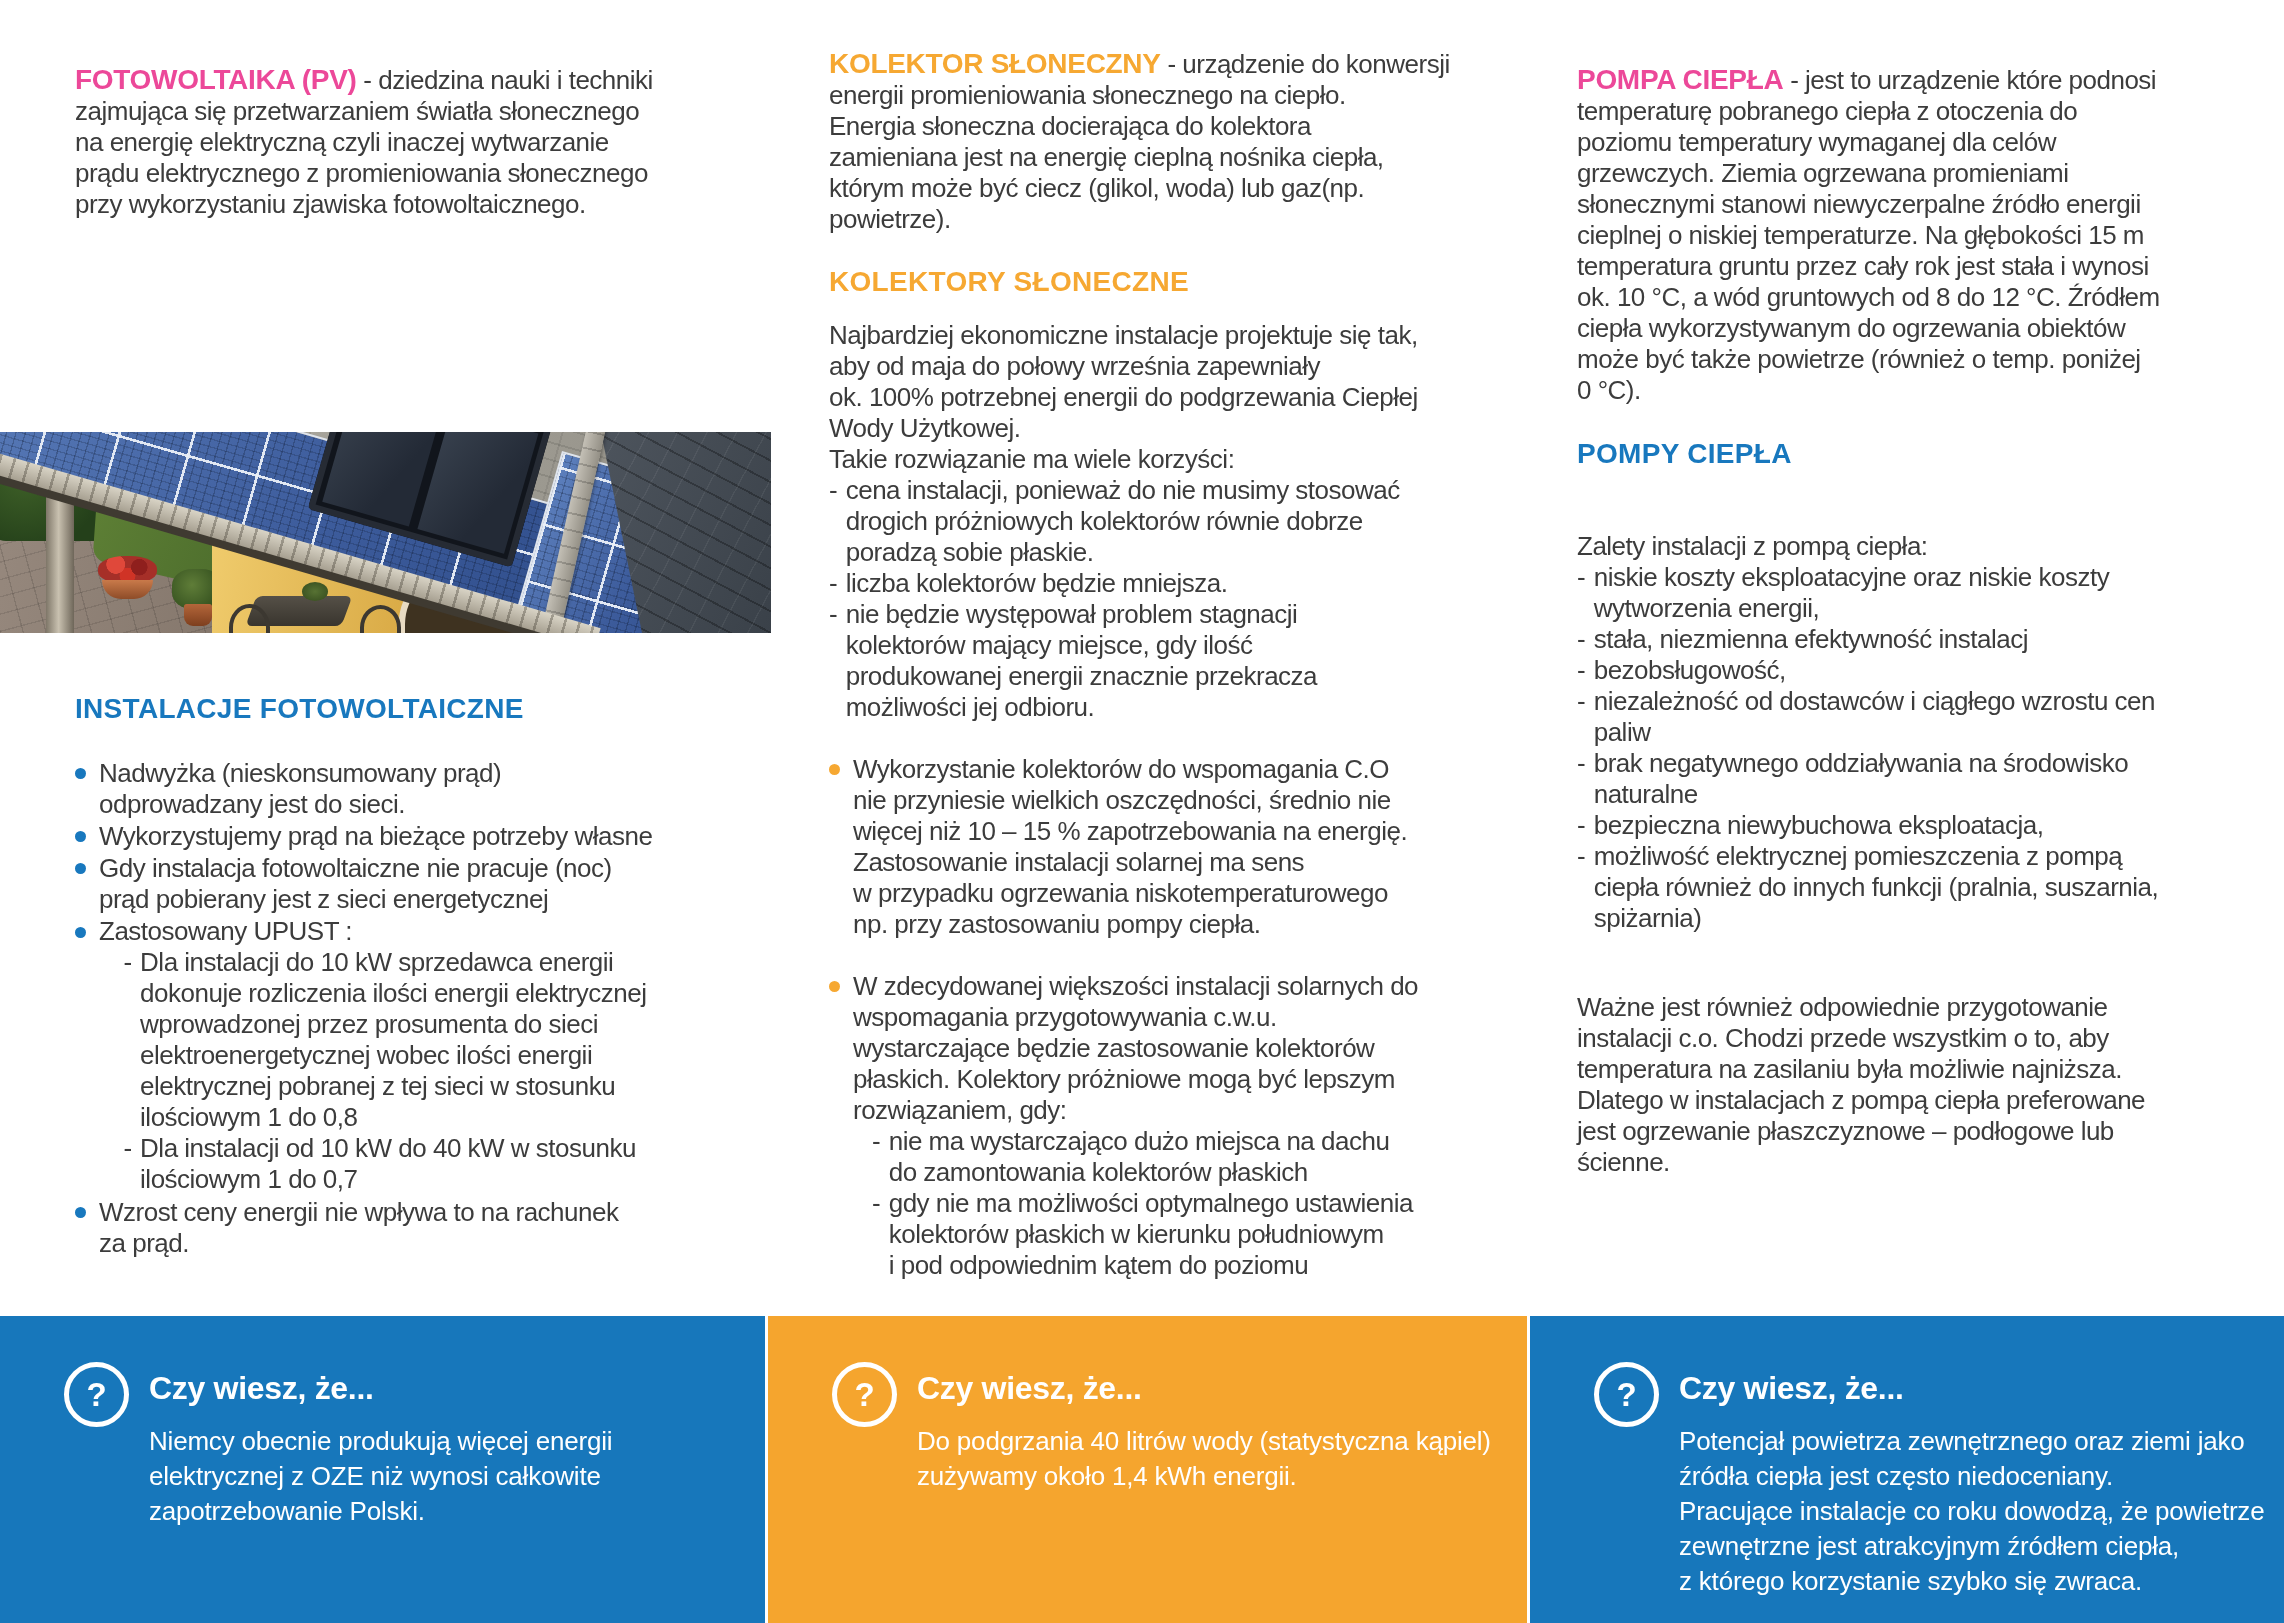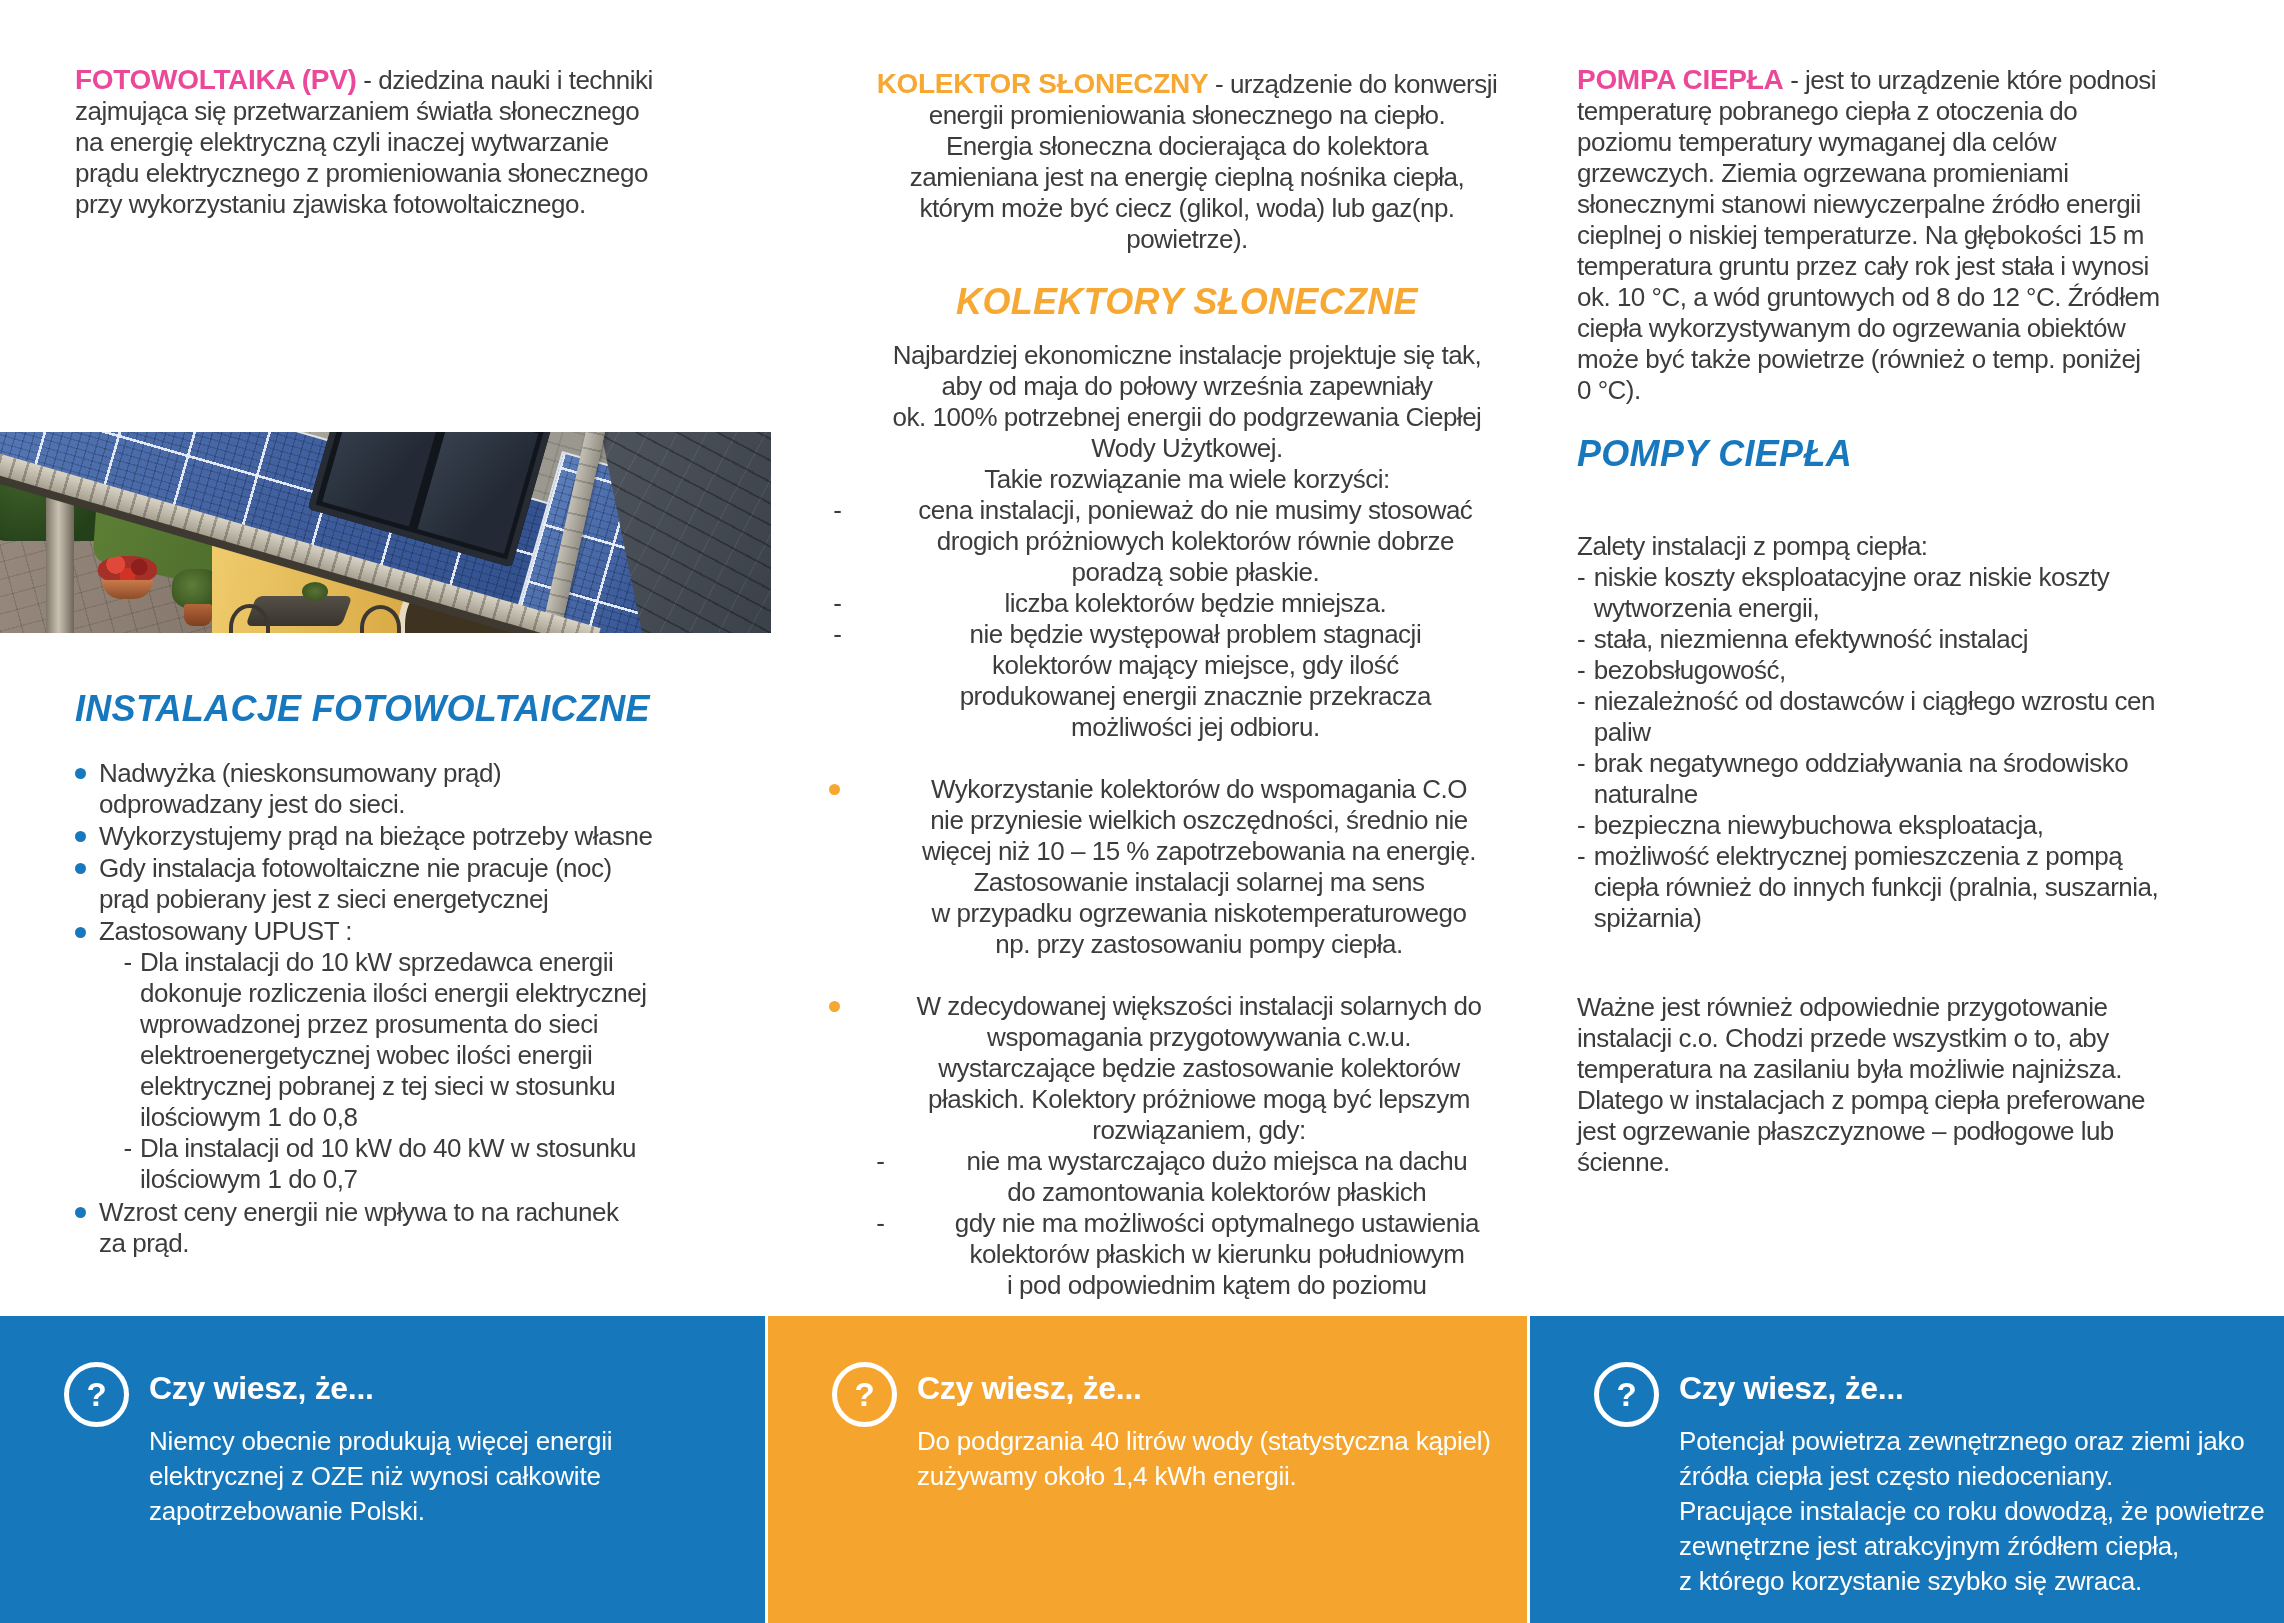--- a/index.html
+++ b/index.html
@@ -3,21 +3,21 @@
 <meta charset="utf-8">
 <style>
   html,body{margin:0;padding:0;background:#fff;}
   #page{position:relative;width:2284px;height:1624px;background:#ffffff;overflow:hidden;
         font-family:"Liberation Sans", sans-serif;color:#3c3c3c;}
   .col{position:absolute;}
   .p{font-size:26px;line-height:31px;letter-spacing:-0.5px;white-space:pre-line;margin:0;}
   .lead{font-weight:700;font-size:28px;letter-spacing:-0.3px;}
   .lead.blue{color:#ec4899;}
   .lead.orange{color:#f6a832;}
-  .h{font-size:36px;line-height:39px;font-weight:700;letter-spacing:0.3px;margin:0;font-style:italic;}
+  .h{font-size:28px;line-height:39px;font-weight:700;letter-spacing:0.3px;margin:0;}
   .h.blue{color:#1878be;}
   .h.orange{color:#f6a832;}
   
   .li{display:flex;margin:0 0 1.3px 0;}
   .dot{flex:none;width:11px;height:11px;border-radius:50%;margin:10.3px 13px 0 0;}
   .dot.blue{background:#1878be;}
   .dot.orange{background:#f6a832;}
   .li .t{flex:1;}
   .subs{margin-left:24.4px;}
   .di{display:flex;margin:0;}
@@ -100,21 +100,21 @@
       transform-origin:left top;background:
       repeating-linear-gradient(90deg, rgba(60,55,45,.35) 0 2.6px, transparent 2.6px 14px),
       linear-gradient(#d9d4c6,#a29b8c);}
   .ph-gutter{left:-13px;top:40px;width:646px;height:7.7px;transform:rotate(16.2deg);
       transform-origin:left top;background:#3f3a31;}
   
   #col1-top{left:75px;top:64px;width:720px;}
   #col1-top .p1{margin-bottom:55px;}
   #col1-bottom{left:75px;top:689px;width:720px;}
   #col1-bottom .h{margin-bottom:29.6px;}
-  #col2{left:829px;top:68px;width:716px;text-align:center;}
+  #col2{left:829px;top:48px;width:716px;}
   #col2 .h{margin:27px 0 19px 0;}
   #col2 .ob{margin-top:31px;}
   #col2 .subs{margin-left:19px;}
   #col3{left:1577px;top:64px;width:697px;}
   #col3 .h{margin:28px 0 0 0;}
   #col3 .p2{margin-top:58px;}
   #col3 .p3{margin-top:58px;}
 </style>
 </head>
 <body>

